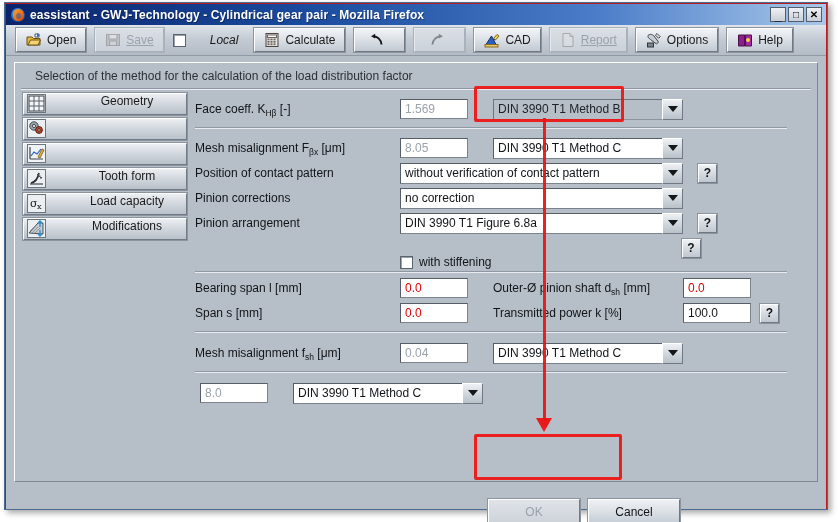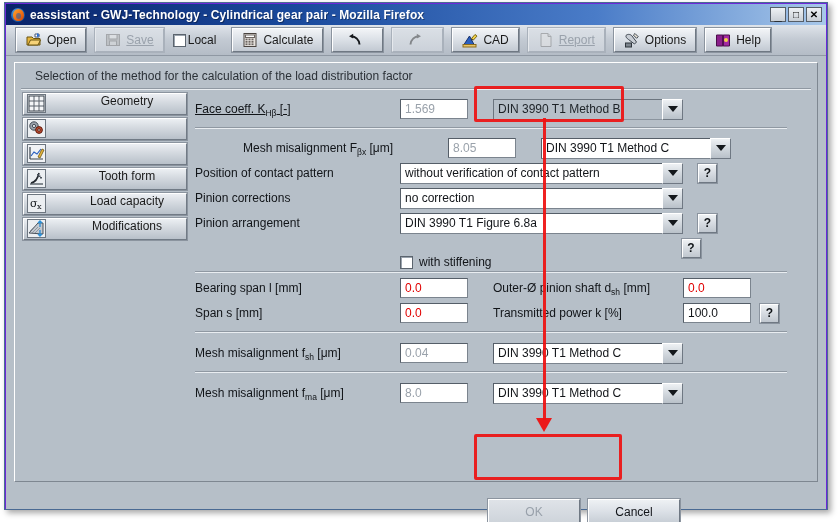--- a/index.html
+++ b/index.html
@@ -19,21 +19,21 @@
     background: #ffffff;
   }
 
   
   .window {
     position: absolute;
     left: 4px;
     top: 2px;
     width: 824px;
     height: 508px;
-    background: #6d28d9;
+    background: #b91c1c;
     border: 1px solid #4a6a93;
     box-sizing: border-box;
     box-shadow: 3px 3px 6px rgba(0,0,0,0.35);
   }
 
   
   .titlebar {
     position: absolute;
     left: 1px; top: 1px;
     width: 820px;
@@ -142,25 +142,26 @@
     text-decoration: underline;
   }
   .tbtn.narrow { padding: 0 14px; }
   .tbtn-label { pointer-events: none; }
   .tbtn .ico { width: 16px; height: 16px; flex: 0 0 16px; position: relative; }
   .tbtn.disabled .ico { opacity: .42; filter: grayscale(1); }
 
   .chk-wrap {
     display: flex;
     align-items: center;
-    gap: 2px;
+    gap: 24px;
     margin-right: 16px;
     font-size: 12px;
     color: #1a1a1a;
     cursor: pointer;
+    font-style: italic;
   }
   .chkbox {
     width: 13px; height: 13px;
     background: #ffffff;
     border: 1px solid #5b646e;
     box-shadow: inset 1px 1px 0 #9aa3ad;
     box-sizing: border-box;
     flex: 0 0 13px;
   }
 
@@ -628,33 +629,33 @@
                 <path d="M12 10v6M10 14l2 2 2-2" stroke="#2a8fd6" stroke-width="1.3" fill="none"></path>
               </svg>
             </span>
             <span class="nav-label">Modifications</span>
           </div>
         </div>
 
         <div class="form">
 
           <div class="row" style="left:0; top:6px;">
-            <span class="lbl" style="width:200px;text-decoration:underline;">
+            <span class="lbl" style="width:200px;">
               <span>Face coeff. K</span><sub>Hβ</sub><span> [-]</span>
             </span>
             <span class="tfield ro" style="width:68px; margin-left:5px;">1.569</span>
             <span class="combo dim" style="width:190px; margin-left:25px;">
               <span class="ctext">DIN 3990 T1 Method B</span>
               <span class="carrow"></span>
             </span>
           </div>
 
           <div class="hrule" style="left:0; top:34px; width:592px;"></div>
 
-          <div class="row" style="left:0; top:45px;margin-left:48px;">
+          <div class="row" style="left:0; top:45px;">
             <span class="lbl" style="width:200px;">
               <span>Mesh misalignment F</span><sub>βx</sub><span> [μm]</span>
             </span>
             <span class="tfield ro" style="width:68px; margin-left:5px;">8.05</span>
             <span class="combo" style="width:190px; margin-left:25px;">
               <span class="ctext">DIN 3990 T1 Method C</span>
               <span class="carrow"></span>
             </span>
           </div>
 
@@ -720,23 +721,20 @@
             <span class="tfield ro" style="width:68px; margin-left:5px;">0.04</span>
             <span class="combo" style="width:190px; margin-left:25px;">
               <span class="ctext">DIN 3990 T1 Method C</span>
               <span class="carrow"></span>
             </span>
           </div>
 
           <div class="hrule" style="left:0; top:278px; width:592px;"></div>
 
           <div class="row" style="left:0; top:290px;">
-            <span class="lbl" style="width:200px;">
-              <span>Mesh misalignment f</span><sub>ma</sub><span> [μm]</span>
-            </span>
             <span class="tfield ro" style="width:68px; margin-left:5px;">8.0</span>
             <span class="combo" style="width:190px; margin-left:25px;">
               <span class="ctext">DIN 3990 T1 Method C</span>
               <span class="carrow"></span>
             </span>
           </div>
 
         </div>
       </div>
 

